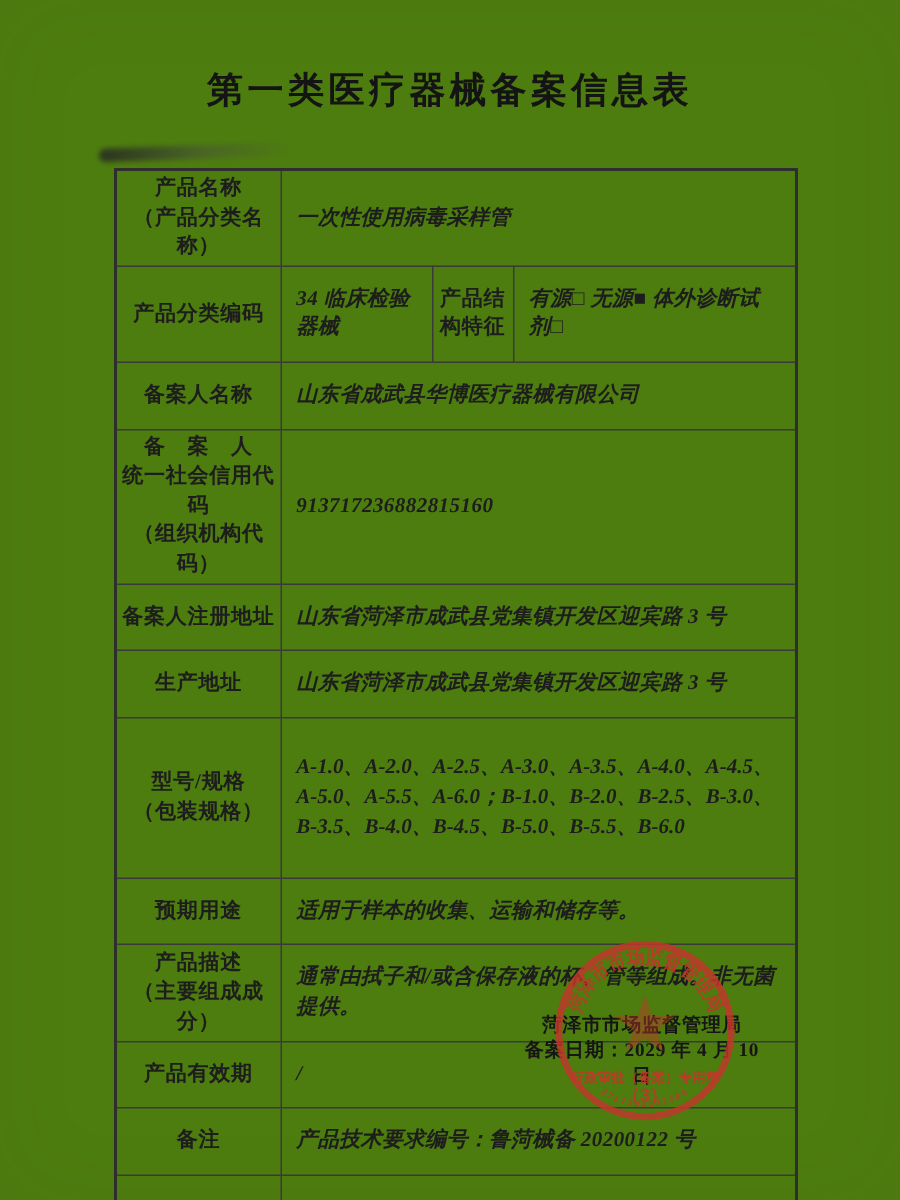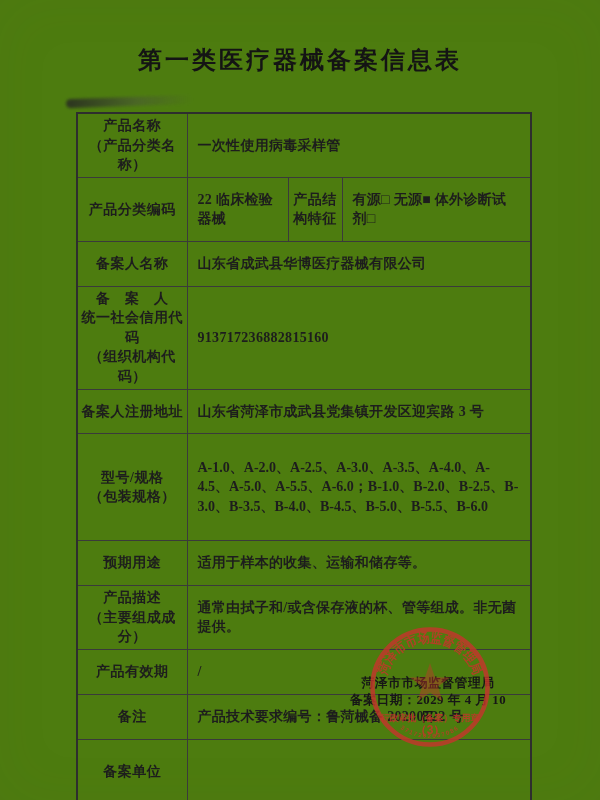--- a/index.html
+++ b/index.html
@@ -29,21 +29,21 @@
     position:absolute;left:76px;top:112px;width:454px;
     border-collapse:collapse;table-layout:fixed;
     border:2px solid #2e2e2e;
   }
   table.form td{
     border:1.4px solid #3a3a3a;
     font-size:14px;font-weight:600;line-height:1.4;
     vertical-align:middle;overflow:hidden;
   }
   td.lbl{text-align:center;white-space:pre-line;padding:2px 3px;letter-spacing:0.5px;}
-  td.val{padding:12px 10px;letter-spacing:0.3px;}
+  td.val{padding:12px 10px;letter-spacing:0.3px;font-style:italic;}
   td.models{font-size:12.6px;line-height:19px;letter-spacing:0;}
   .filing-block{
     position:absolute;left:344px;top:675px;width:168px;text-align:center;
     font-size:12.8px;font-weight:bold;line-height:17px;letter-spacing:0.5px;
     color:#161616;
   }
   .stamp{position:absolute;left:361px;top:618px;width:138px;height:140px;opacity:0.93;filter:blur(0.3px);}
   .stamp text{font-family:"Liberation Sans","DejaVu Sans",sans-serif;}
 </style>
 </head>
@@ -64,37 +64,41 @@
         <col style="width:189px">
     </colgroup>
     <tbody>
       <tr style="height:44px">
         <td class="lbl">产品名称
 （产品分类名称）</td>
         <td class="val" colspan="3">一次性使用病毒采样管</td>
       </tr>
       <tr style="height:40px">
         <td class="lbl">产品分类编码</td>
-        <td class="val">22 临床检验器械</td>
+        <td class="val">34 临床检验器械</td>
         <td class="lbl">产品结
 构特征</td>
         <td class="val">有源□ 无源■ 体外诊断试剂□</td>
       </tr>
       <tr style="height:34px">
         <td class="lbl">备案人名称</td>
         <td class="val" colspan="3">山东省成武县华博医疗器械有限公司</td>
       </tr>
       <tr style="height:57px">
         <td class="lbl">备　案　人
 统一社会信用代码
 （组织机构代码）</td>
         <td class="val" colspan="3">913717236882815160</td>
       </tr>
       <tr style="height:37px">
         <td class="lbl">备案人注册地址</td>
+        <td class="val" colspan="3">山东省菏泽市成武县党集镇开发区迎宾路 3 号</td>
+      </tr>
+      <tr style="height:33px">
+        <td class="lbl">生产地址</td>
         <td class="val" colspan="3">山东省菏泽市成武县党集镇开发区迎宾路 3 号</td>
       </tr>
       <tr style="height:107px">
         <td class="lbl">型号/规格
 （包装规格）</td>
         <td class="val models" colspan="3">A-1.0、A-2.0、A-2.5、A-3.0、A-3.5、A-4.0、A-4.5、A-5.0、A-5.5、A-6.0；B-1.0、B-2.0、B-2.5、B-3.0、B-3.5、B-4.0、B-4.5、B-5.0、B-5.5、B-6.0</td>
       </tr>
       <tr style="height:43px">
         <td class="lbl">预期用途</td>
         <td class="val" colspan="3">适用于样本的收集、运输和储存等。</td>

